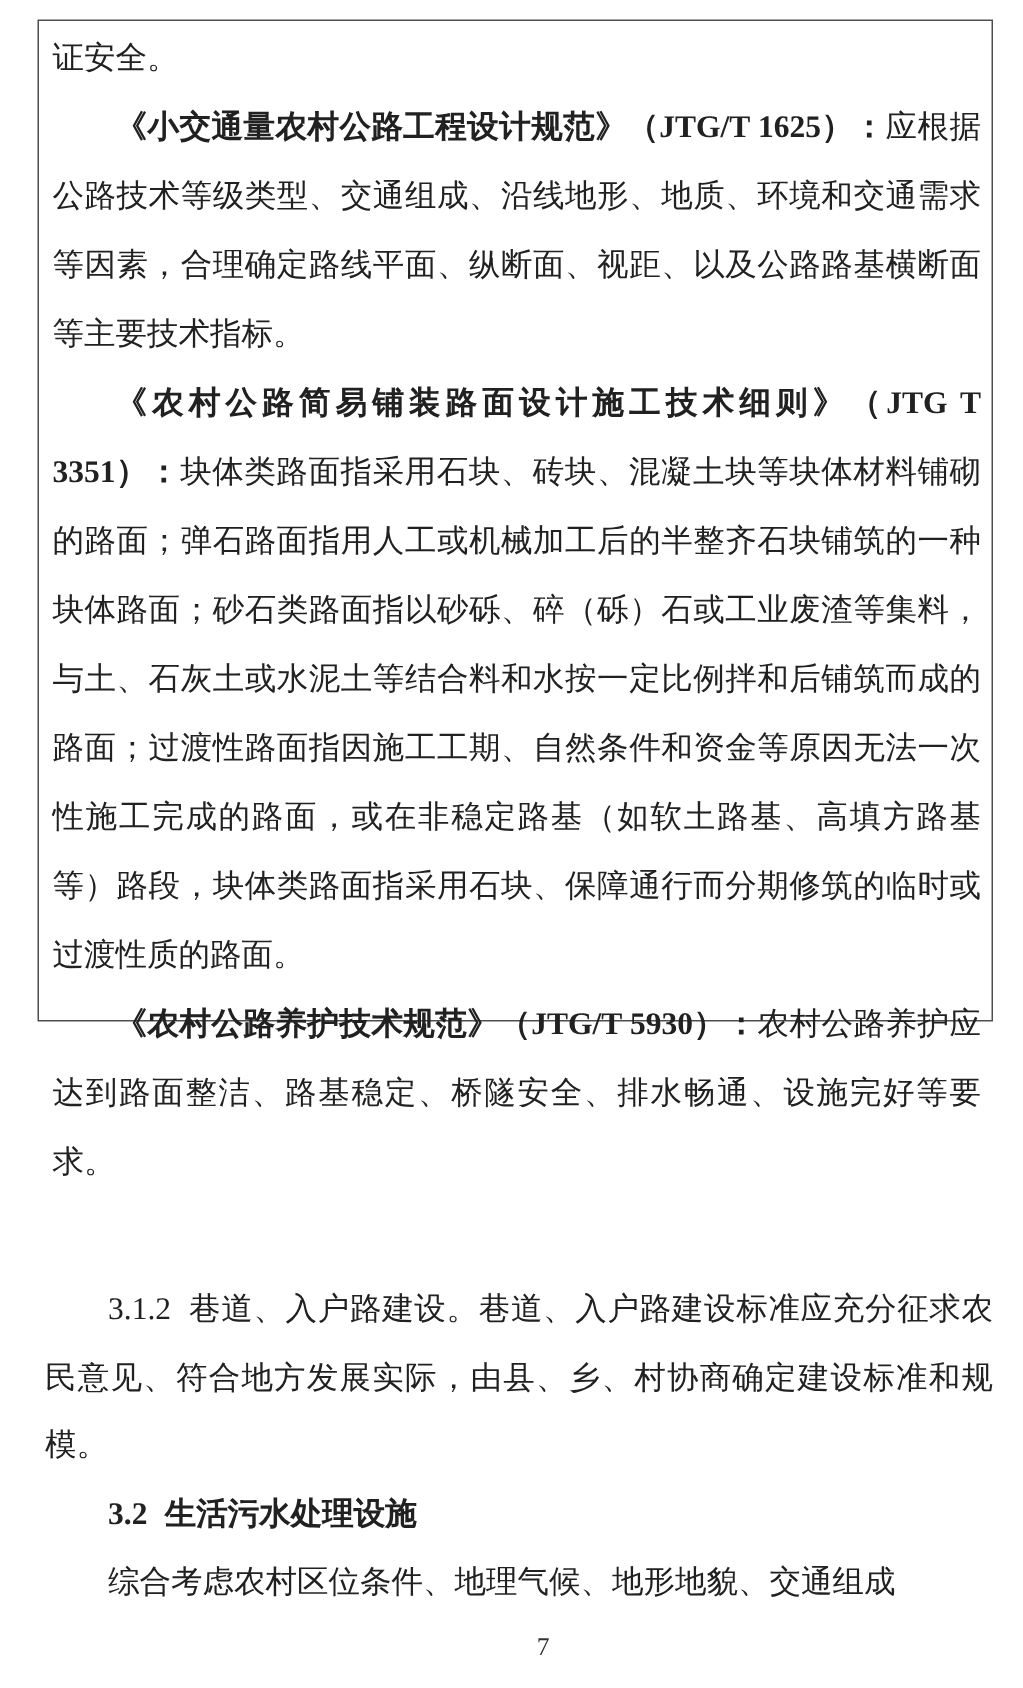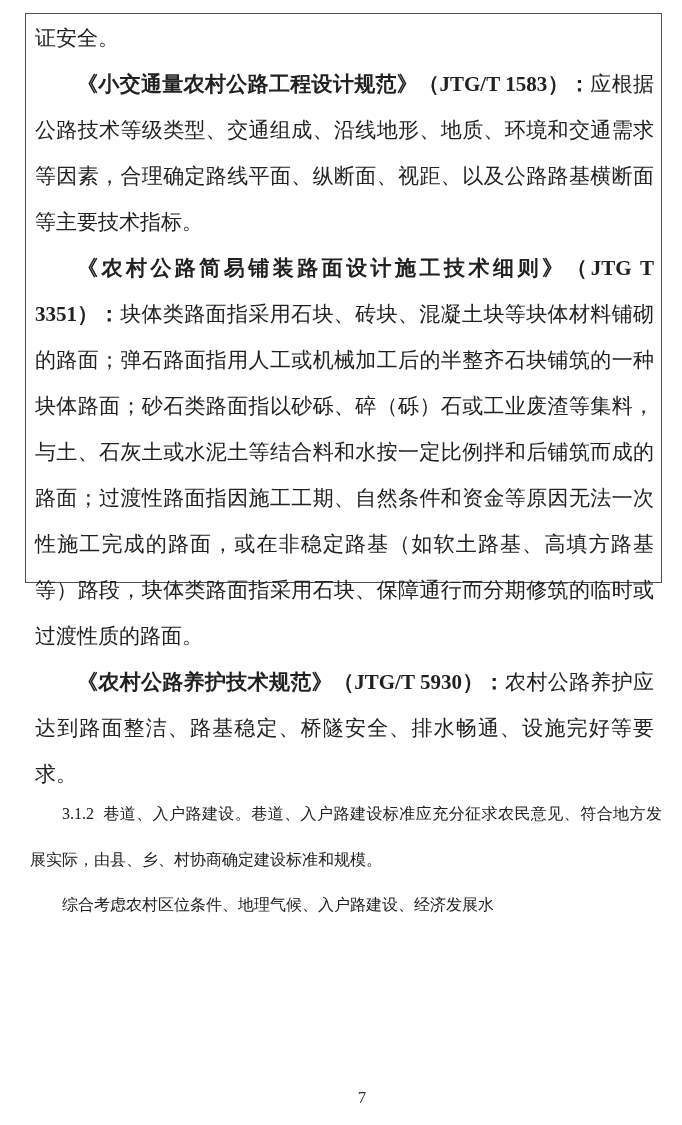--- a/index.html
+++ b/index.html
@@ -17,44 +17,44 @@
   }
   .doc-page {
     position: absolute;
     inset: 0;
   }
   .standards-box {
     position: absolute;
     left: 25px;
     top: 13px;
     width: 637px;
-    height: 570px;
+    height: 668px;
     box-sizing: border-box;
     border: 1px solid #4f4f4f;
     padding: 1px 7px 0 9px;
     font-size: 21px;
     line-height: 46px;
     text-align: justify;
     text-justify: inter-character;
   }
   .para {
     margin: 0;
   }
   .ind {
     text-indent: 2em;
   }
   .b {
     font-weight: bold;
   }
   .body-col {
     position: absolute;
     left: 30px;
-    top: 791px;
+    top: 850px;
     width: 632px;
-    font-size: 16px;
+    font-size: 21px;
     line-height: 45.5px;
     text-align: justify;
     text-justify: inter-character;
   }
   .sec-num {
     margin-right: 0.55em;
   }
   .heading-32 {
     font-weight: bold;
   }
@@ -69,25 +69,26 @@
     color: #333333;
   }
 </style>
 </head>
 <body>
 
 <div class="doc-page">
 
   <div class="standards-box">
     <p class="para"><span>证安全。</span></p>
-    <p class="para ind"><span class="b">《小交通量农村公路工程设计规范》（JTG/T 1583）：</span><span>应根据公路技术等级类型、交通组成、沿线地形、地质、环境和交通需求等因素，合理确定路线平面、纵断面、视距、以及公路路基横断面等主要技术指标。</span></p>
+    <p class="para ind"><span class="b">《小交通量农村公路工程设计规范》（JTG/T 1625）：</span><span>应根据公路技术等级类型、交通组成、沿线地形、地质、环境和交通需求等因素，合理确定路线平面、纵断面、视距、以及公路路基横断面等主要技术指标。</span></p>
     <p class="para ind"><span class="b">《农村公路简易铺装路面设计施工技术细则》（JTG T 3351）：</span><span>块体类路面指采用石块、砖块、混凝土块等块体材料铺砌的路面；弹石路面指用人工或机械加工后的半整齐石块铺筑的一种块体路面；砂石类路面指以砂砾、碎（砾）石或工业废渣等集料，与土、石灰土或水泥土等结合料和水按一定比例拌和后铺筑而成的路面；过渡性路面指因施工工期、自然条件和资金等原因无法一次性施工完成的路面，或在非稳定路基（如软土路基、高填方路基等）路段，块体类路面指采用石块、保障通行而分期修筑的临时或过渡性质的路面。</span></p>
     <p class="para ind"><span class="b">《农村公路养护技术规范》（JTG/T 5930）：</span><span>农村公路养护应达到路面整洁、路基稳定、桥隧安全、排水畅通、设施完好等要求。</span></p>
   </div>
 
   <div class="body-col">
     <p class="para ind"><span class="sec-num">3.1.2</span><span>巷道、入户路建设。巷道、入户路建设标准应充分征求农民意见、符合地方发展实际，由县、乡、村协商确定建设标准和规模。</span></p>
-    <p class="para ind"><span>综合考虑农村区位条件、地理气候、入户路建设、经济发展水</span></p>
+    <p class="para ind heading-32"><span class="sec-num">3.2</span><span>生活污水处理设施</span></p>
+    <p class="para ind"><span>综合考虑农村区位条件、地理气候、地形地貌、交通组成</span></p>
   </div>
 
   <div class="page-footer">7</div>
 
 </div>
 
 </body></html>

